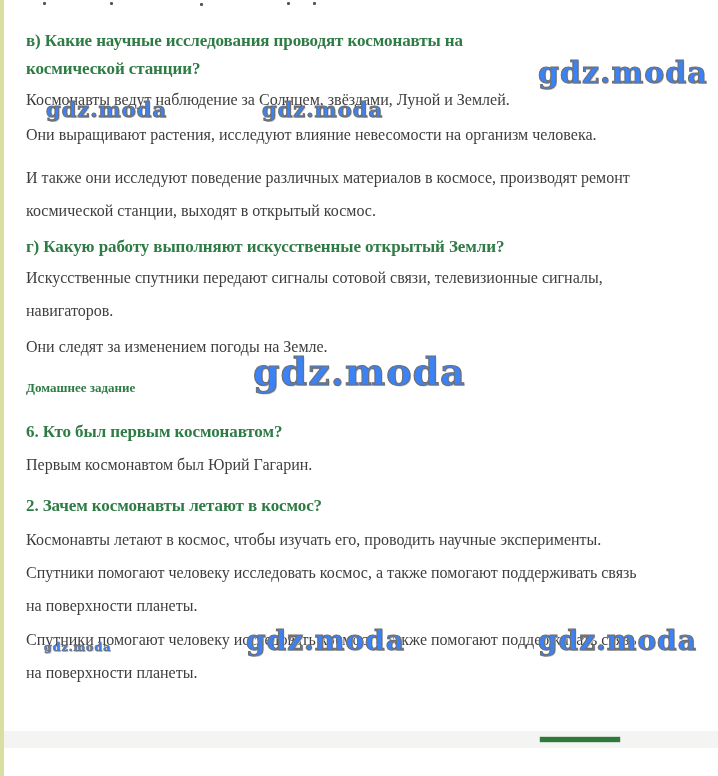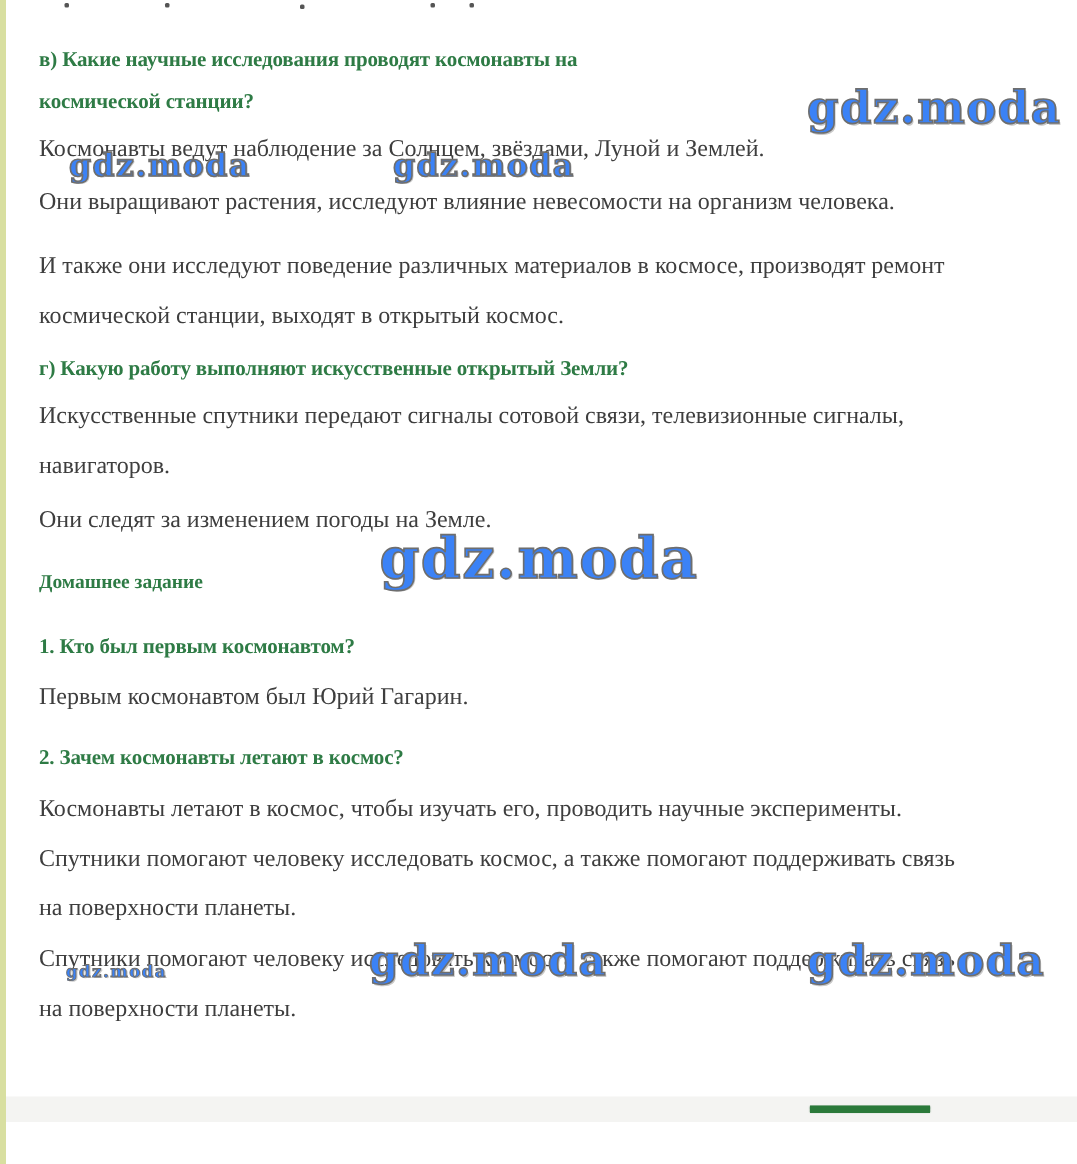--- a/index.html
+++ b/index.html
@@ -27,21 +27,21 @@
     box-shadow:67px 0 0 #555,157px 1px 0 #555,244px 0 0 #555,270px 0 0 #555;
   }
   main{
     position:relative;
     padding:0 24px 0 26px;
     box-sizing:border-box;
     width:718px;
   }
   h2,h3,p{margin:0;white-space:pre-line;}
   h3{
-    font-size:14px;line-height:28px;font-weight:bold;
+    font-size:17px;line-height:28px;font-weight:bold;
     color:#2e7b45;letter-spacing:-0.1px;
   }
   h2{
     font-size:13px;line-height:26px;font-weight:bold;
     color:#2e7b45;
   }
   p{
     font-size:16px;line-height:33px;
     color:#3e3e3e;
   }
@@ -102,21 +102,21 @@
 космической станции?</h3>
     <p class="b1">Космонавты ведут наблюдение за Солнцем, звёздами, Луной и Землей.</p>
     <p class="b2">Они выращивают растения, исследуют влияние невесомости на организм человека.</p>
     <p class="b3">И также они исследуют поведение различных материалов в космосе, производят ремонт
 космической станции, выходят в открытый космос.</p>
     <h3 class="b4">г) Какую работу выполняют искусственные открытый Земли?</h3>
     <p class="b5">Искусственные спутники передают сигналы сотовой связи, телевизионные сигналы,
 навигаторов.</p>
     <p class="b6">Они следят за изменением погоды на Земле.</p>
     <h2 class="b7">Домашнее задание</h2>
-    <h3 class="b8">1. Кто был первым космонавтом?</h3>
+    <h3 class="b8">6. Кто был первым космонавтом?</h3>
     <p class="b9">Первым космонавтом был Юрий Гагарин.</p>
     <h3 class="b10">2. Зачем космонавты летают в космос?</h3>
     <p class="b11">Космонавты летают в космос, чтобы изучать его, проводить научные эксперименты.</p>
     <p class="b13">Спутники помогают человеку исследовать космос, а также помогают поддерживать связь
 на поверхности планеты.</p>
     <p class="b14">Спутники помогают человеку исследовать космос, а также помогают поддерживать связь
 на поверхности планеты.</p>
   </main>
 
   <span class="wm wm1">gdz.moda</span>

